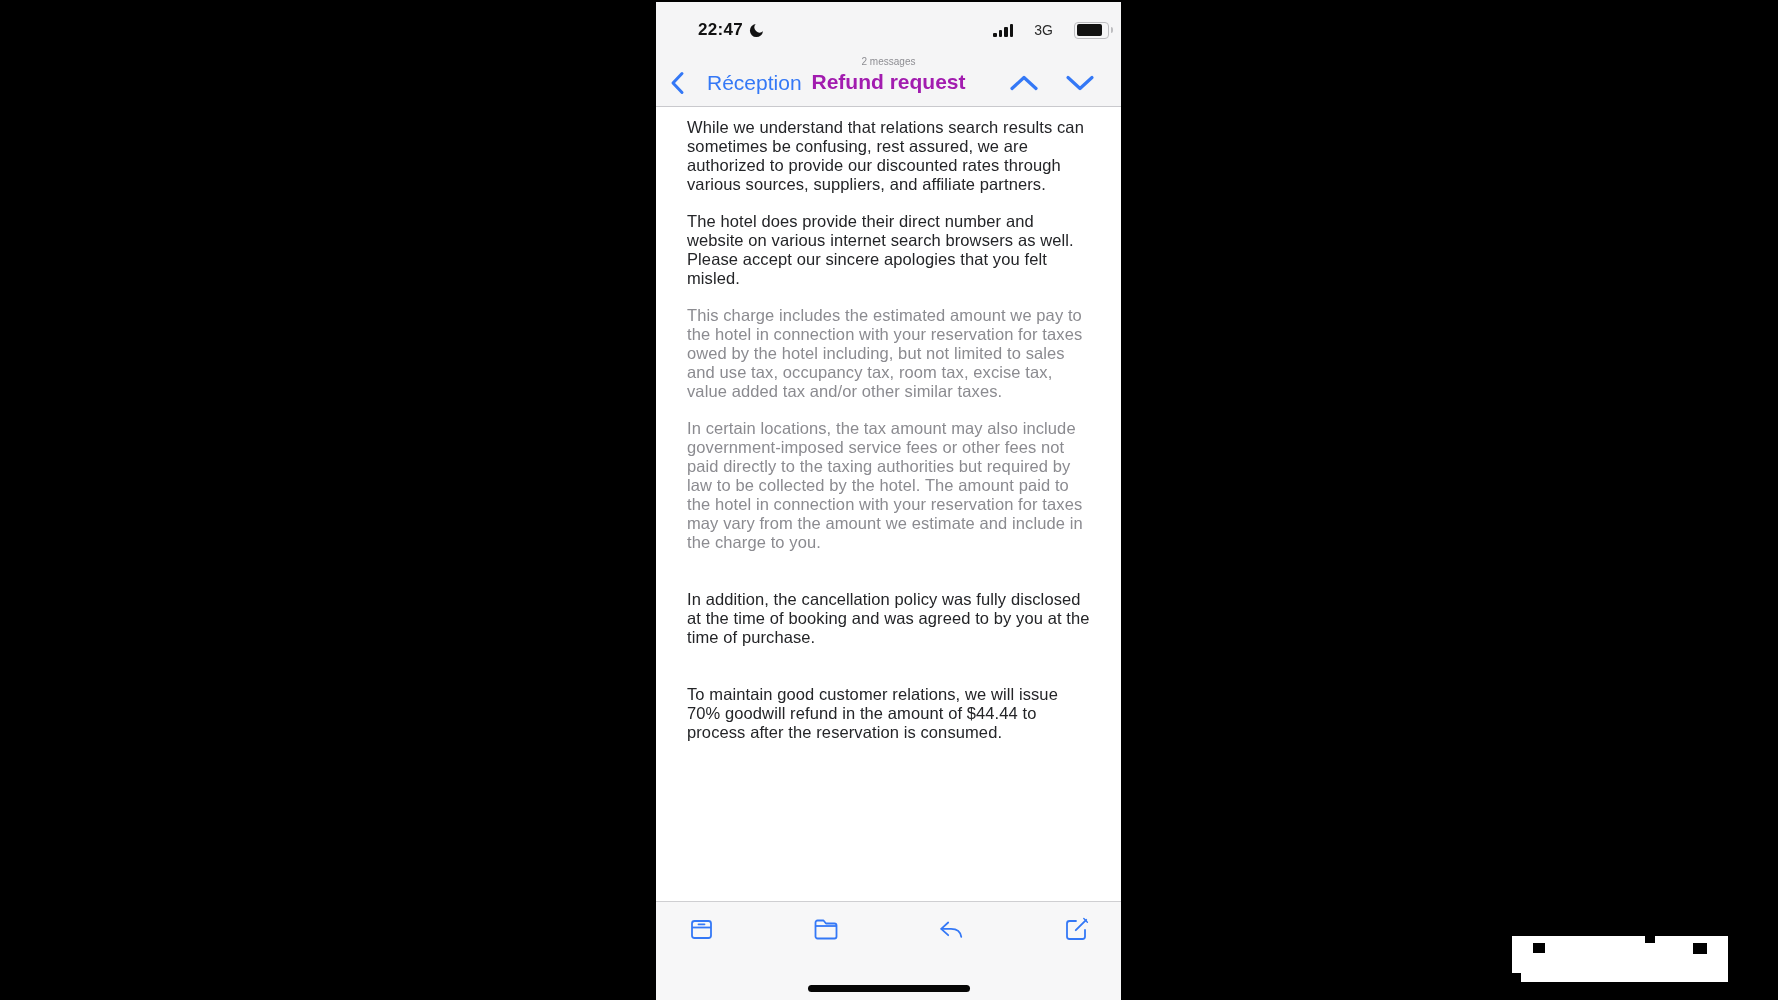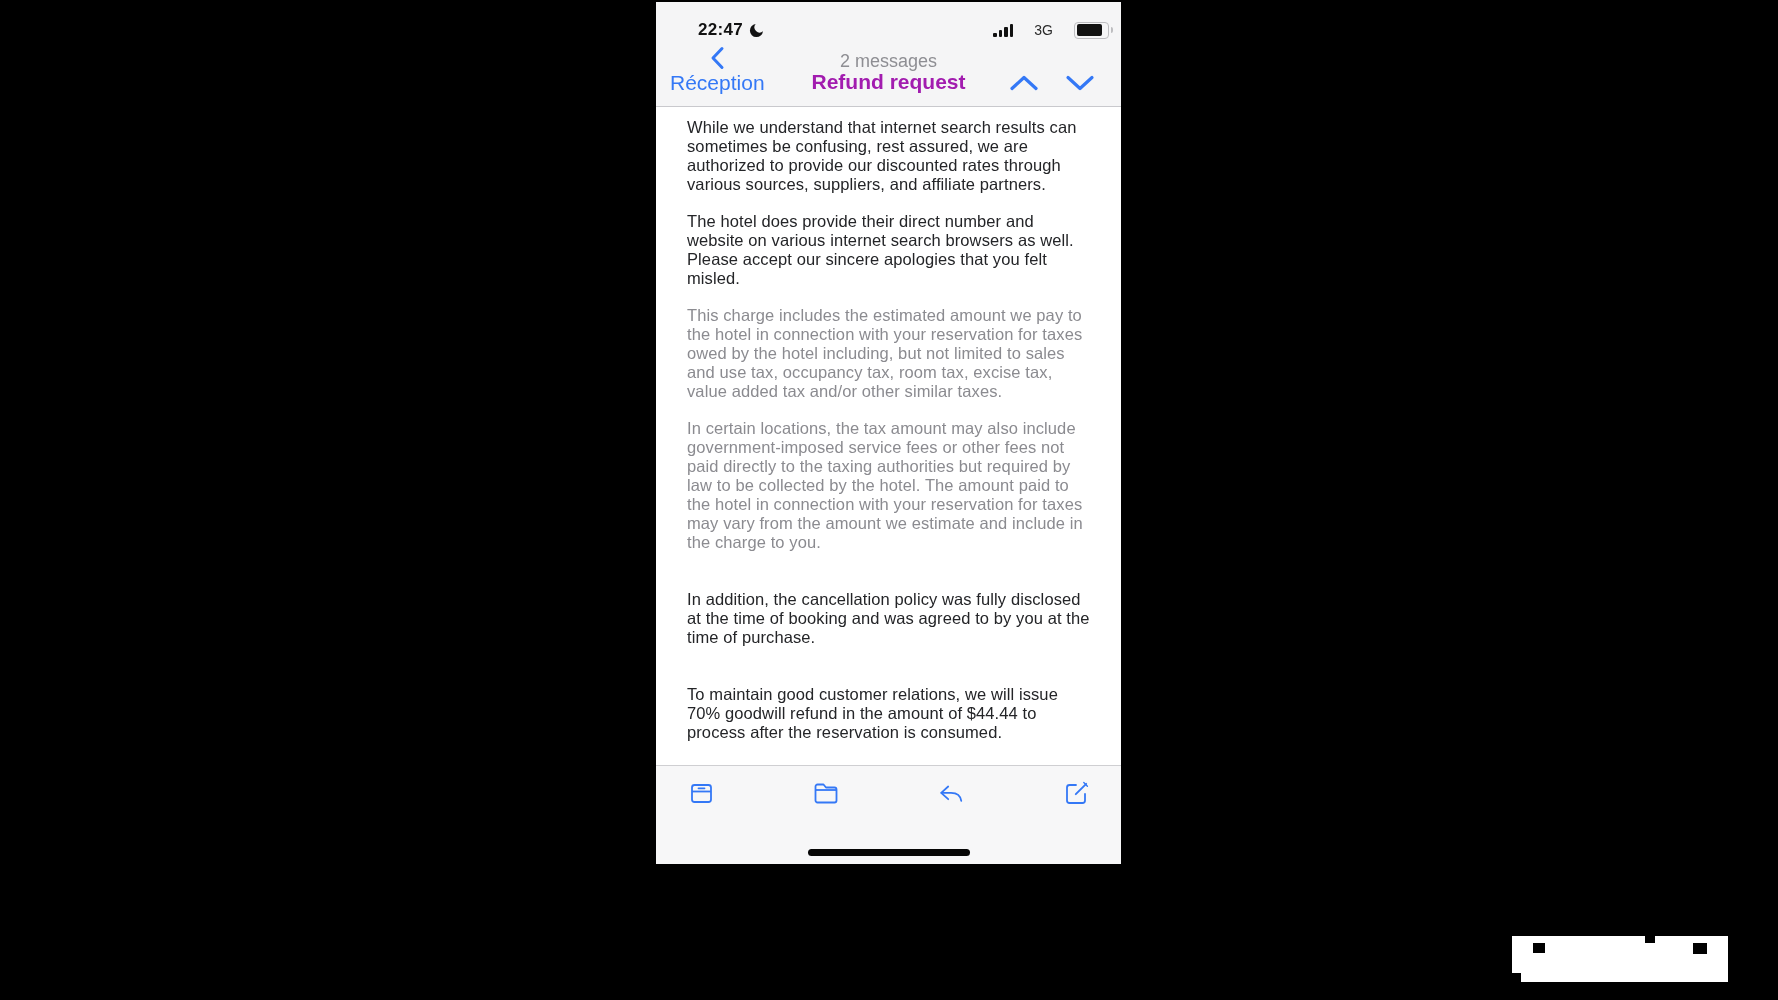--- a/index.html
+++ b/index.html
@@ -1,21 +1,21 @@
 <!DOCTYPE html>
 <html><head>
 <meta charset="utf-8">
 <style>
   html,body{margin:0;padding:0;}
   body{
     width:1778px;height:1000px;background:#000;position:relative;overflow:hidden;
     font-family:"Liberation Sans", sans-serif;
   }
   .screen{
-    position:absolute;left:656px;top:2px;width:465px;height:862px;
+    position:absolute;left:656px;top:2px;width:465px;height:998px;
     background:#ffffff;display:flex;flex-direction:column;
   }
   
   .chrome-top{
     background:#f5f5f6;border-bottom:1px solid #c9c9cd;flex:0 0 104px;
     display:flex;flex-direction:column;
   }
   .statusbar{
     flex:0 0 50px;display:flex;align-items:center;justify-content:space-between;
     padding:6px 12px 0 42px;box-sizing:border-box;
@@ -24,23 +24,23 @@
   .sb-time{font-size:17px;font-weight:bold;color:#121212;letter-spacing:.3px;}
   .sb-right{display:flex;align-items:center;gap:21px;}
   .sb-network{font-size:14px;color:#2a2a2a;}
   .battery{position:relative;width:33px;height:15px;border:1.5px solid #bdbdc0;border-radius:4px;}
   .battery .fill{position:absolute;left:1.5px;top:1.5px;bottom:1.5px;width:78%;background:#111;border-radius:2px;}
   .battery .tip{position:absolute;right:-5px;top:4px;width:2.5px;height:6px;background:#bdbdc0;border-radius:0 2px 2px 0;}
   .signal{display:flex;align-items:flex-end;gap:2px;height:13px;}
   .signal i{display:block;width:3.5px;background:#111;border-radius:1px;}
   .navbar{flex:1;position:relative;}
   .nav-center{position:absolute;left:0;right:0;top:2px;text-align:center;}
-  .nav-count{font-size:18px;color:#8e8e93;line-height:15px;}
+  .nav-count{font-size:10px;color:#8e8e93;line-height:15px;}
   .nav-title{font-size:21px;font-weight:bold;color:#a21caf;line-height:25px;}
-  .nav-back{position:absolute;left:14px;bottom:11px;display:flex;align-items:center;gap:1px;cursor:pointer;flex-direction:column;}
+  .nav-back{position:absolute;left:14px;bottom:11px;display:flex;align-items:center;gap:22px;cursor:pointer;}
   .nav-back-label{font-size:21px;color:#3478F6;}
   .nav-arrows{position:absolute;right:24px;bottom:9px;display:flex;gap:22px;}
   .nav-arrow{width:34px;height:28px;display:flex;align-items:center;justify-content:center;cursor:pointer;}
   
   .content{
     flex:1 1 auto;background:#fff;padding:11px 26px 0 31px;box-sizing:border-box;overflow:hidden;
   }
   .para{
     margin:0 0 18px 0;font-size:16.5px;line-height:19px;color:#242528;
     white-space:pre-wrap;letter-spacing:.1px;
@@ -117,21 +117,21 @@
         <div class="nav-arrow">
           <svg width="30" height="18" viewBox="0 0 30 18">
               <path d="M3 3.5 L15 14.5 L27 3.5" fill="none" stroke="#3478F6" stroke-width="3.2" stroke-linecap="round" stroke-linejoin="round"></path>
             </svg>
         </div>
       </div>
     </div>
   </div>
 
   <div class="content">
-      <p class="para">While we understand that internet search results can sometimes be confusing, rest assured, we are authorized to provide our discounted rates through various sources, suppliers, and affiliate partners.</p>
+      <p class="para">While we understand that relations search results can sometimes be confusing, rest assured, we are authorized to provide our discounted rates through various sources, suppliers, and affiliate partners.</p>
       <p class="para">The hotel does provide their direct number and website on various internet search browsers as well.
 Please accept our sincere apologies that you felt misled.</p>
       <p class="para gray">This charge includes the estimated amount we pay to the hotel in connection with your reservation for taxes owed by the hotel including, but not limited to sales and use tax, occupancy tax, room tax, excise tax, value added tax and/or other similar taxes.</p>
       <p class="para gray">In certain locations, the tax amount may also include government-imposed service fees or other fees not paid directly to the taxing authorities but required by law to be collected by the hotel. The amount paid to the hotel in connection with your reservation for taxes may vary from the amount we estimate and include in the charge to you.</p>
       <p class="para extra-gap">In addition, the cancellation policy was fully disclosed at the time of booking and was agreed to by you at the time of purchase.</p>
       <p class="para extra-gap">To maintain good customer relations, we will issue 70% goodwill refund in the amount of $44.44 to process after the reservation is consumed.</p>
     </div>
 
   <div class="toolbar">
     <div class="toolbar-icons">

